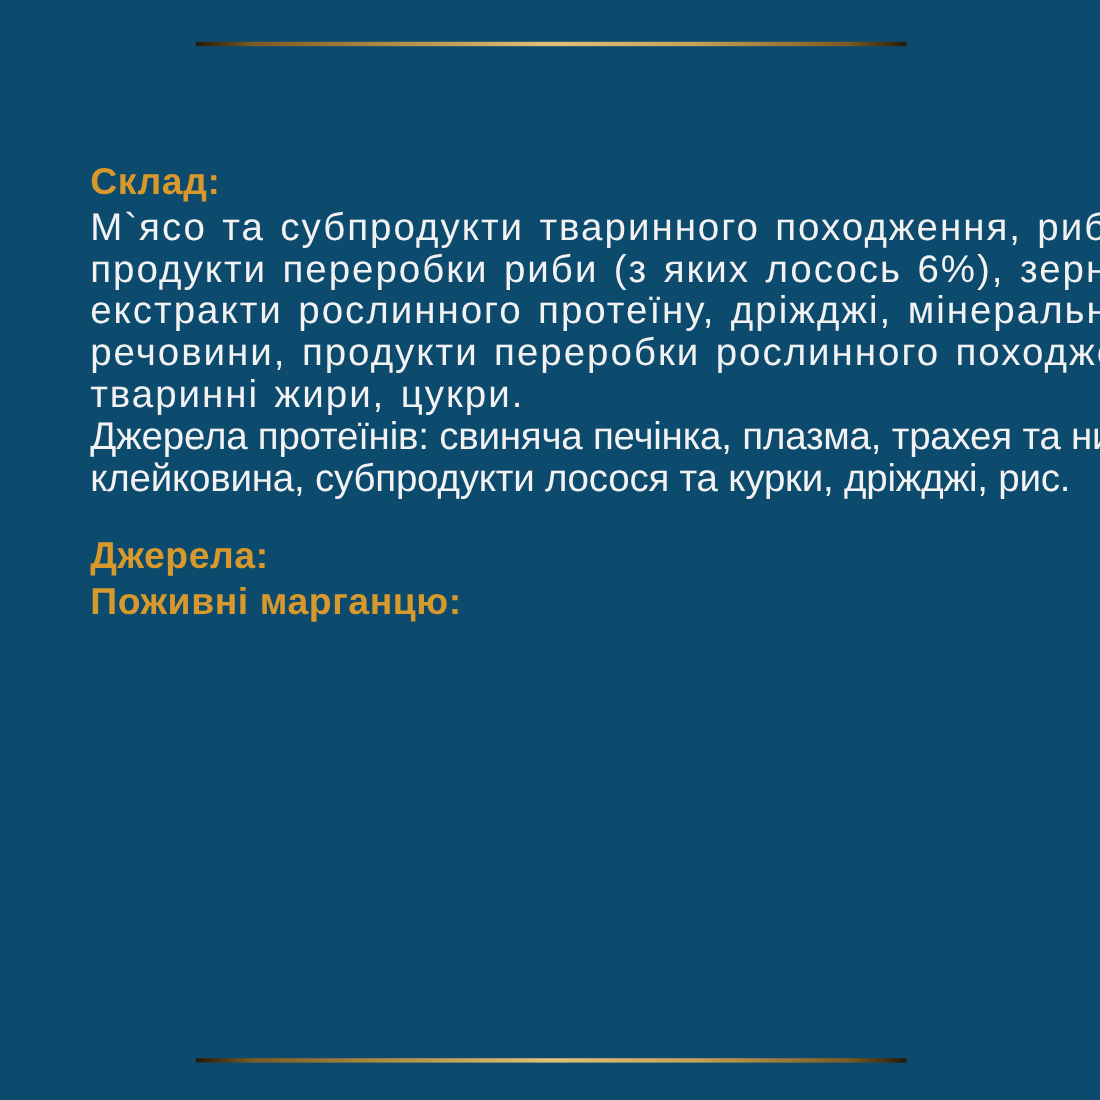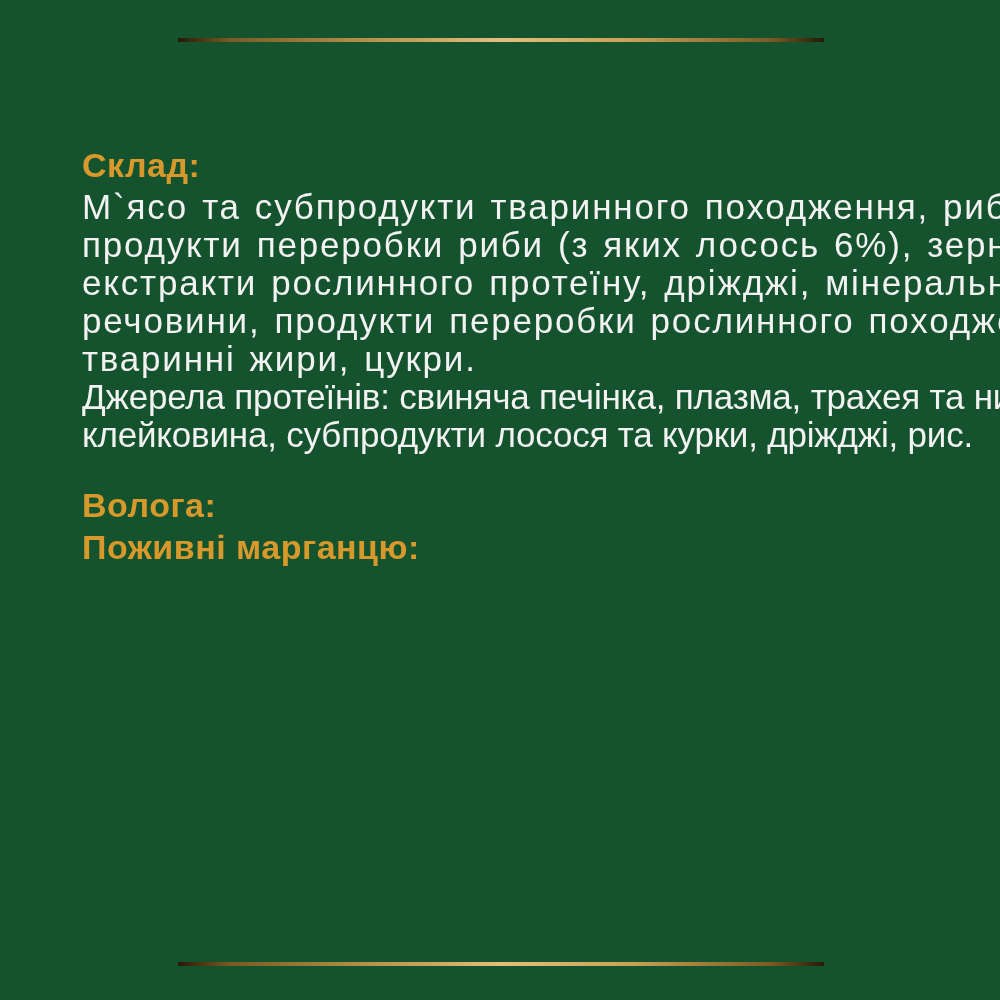--- a/index.html
+++ b/index.html
@@ -4,21 +4,21 @@
 <style>
   html, body {
     margin: 0;
     padding: 0;
     background: #000000;
   }
   .canvas {
     position: relative;
     width: 1000px;
     height: 1000px;
-    background: #14532d;
+    background: #0c4a6e;
     overflow: hidden;
     font-family: "Liberation Sans", "DejaVu Sans", sans-serif;
   }
   .divider {
     position: absolute;
     left: 178px;
     width: 646px;
     height: 4px;
     background: linear-gradient(90deg,
       #241a08 0%,
@@ -81,21 +81,21 @@
 
     <h2 class="section-heading">Склад:</h2>
     <p class="body-text para-tracked">М`ясо та субпродукти тваринного походження, риба та
 продукти переробки риби (з яких лосось 6%), зернові,
 екстракти рослинного протеїну, дріжджі, мінеральні
 речовини, продукти переробки рослинного походження,
 тваринні жири, цукри.</p>
     <p class="body-text para-tight gap-after">Джерела протеїнів: свиняча печінка, плазма, трахея та нирки,
 клейковина, субпродукти лосося та курки, дріжджі, рис.</p>
 
-    <h2 class="section-heading">Волога:</h2>
+    <h2 class="section-heading">Джерела:</h2>
 
     <h2 class="section-heading">Поживні марганцю:</h2>
 
   </div>
 
   <div class="divider divider-bottom"></div>
 
 </div>
 
 </body></html>

